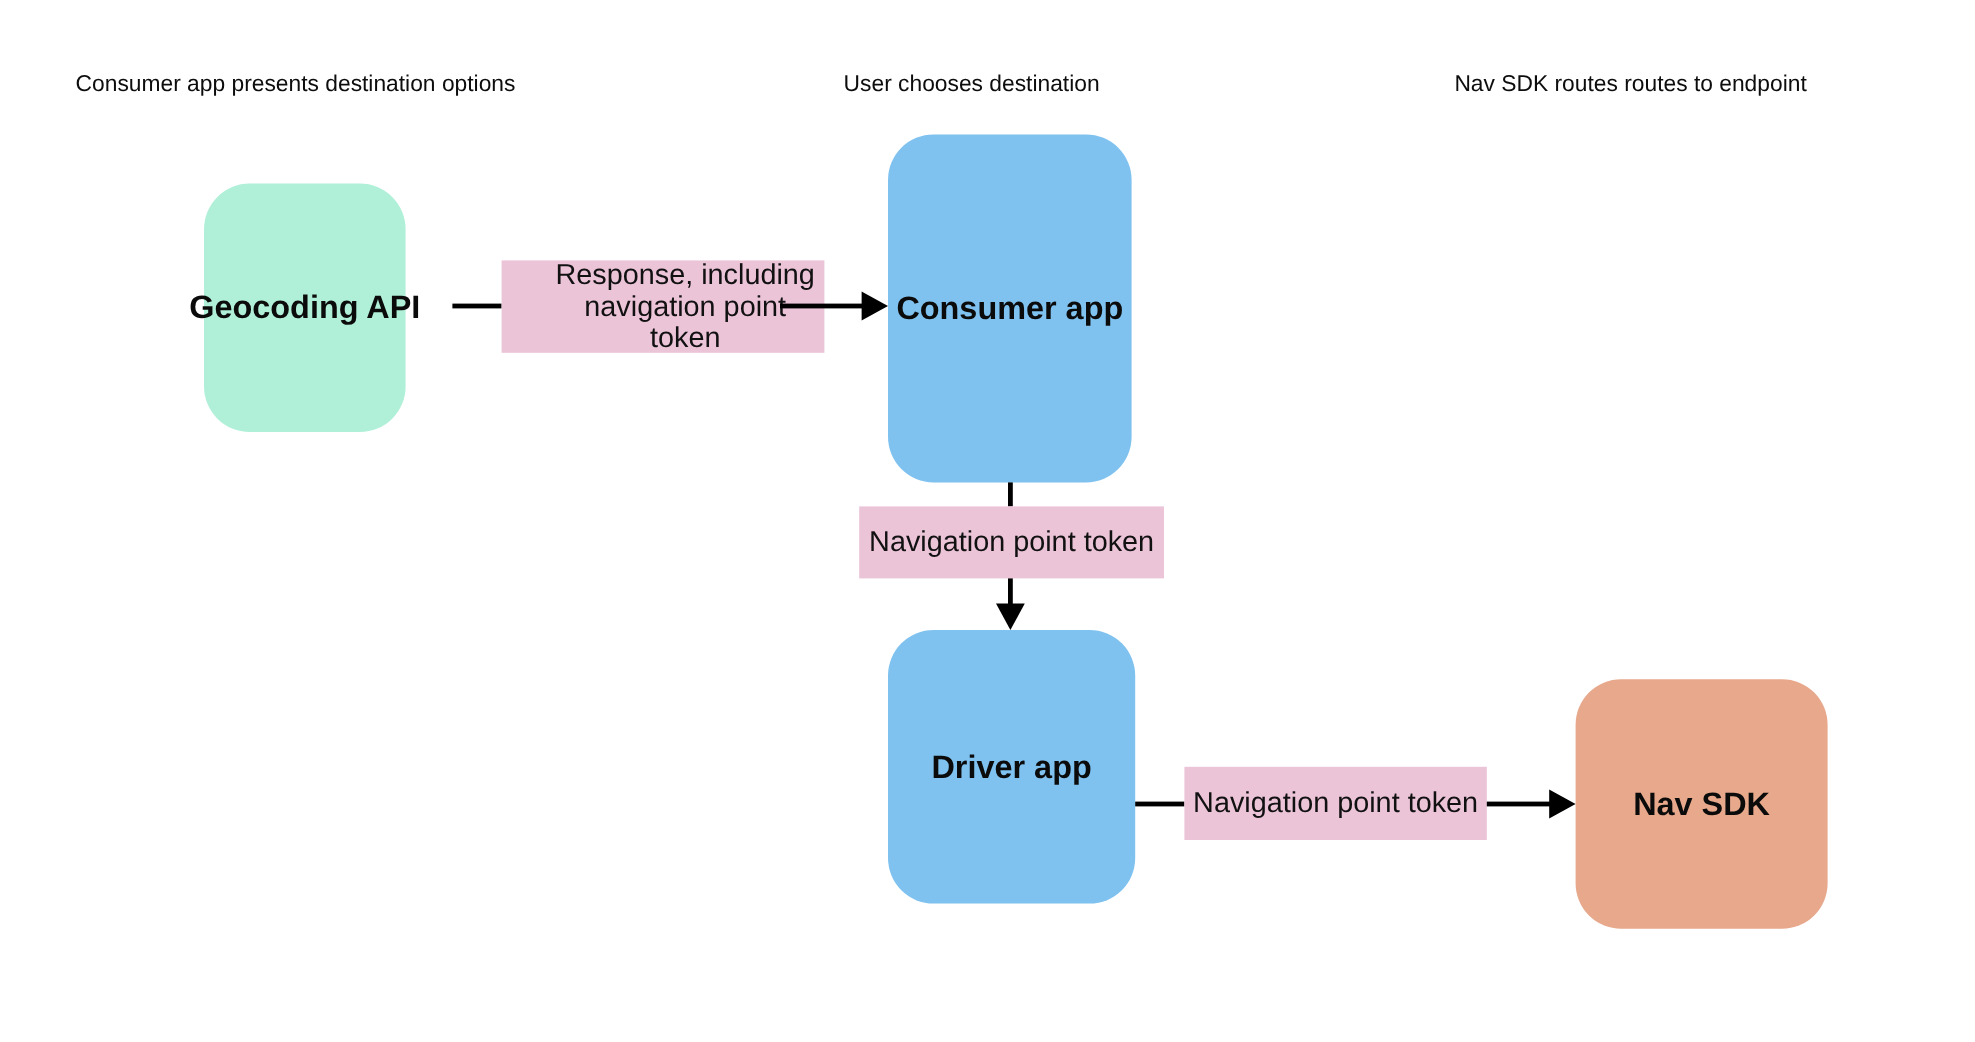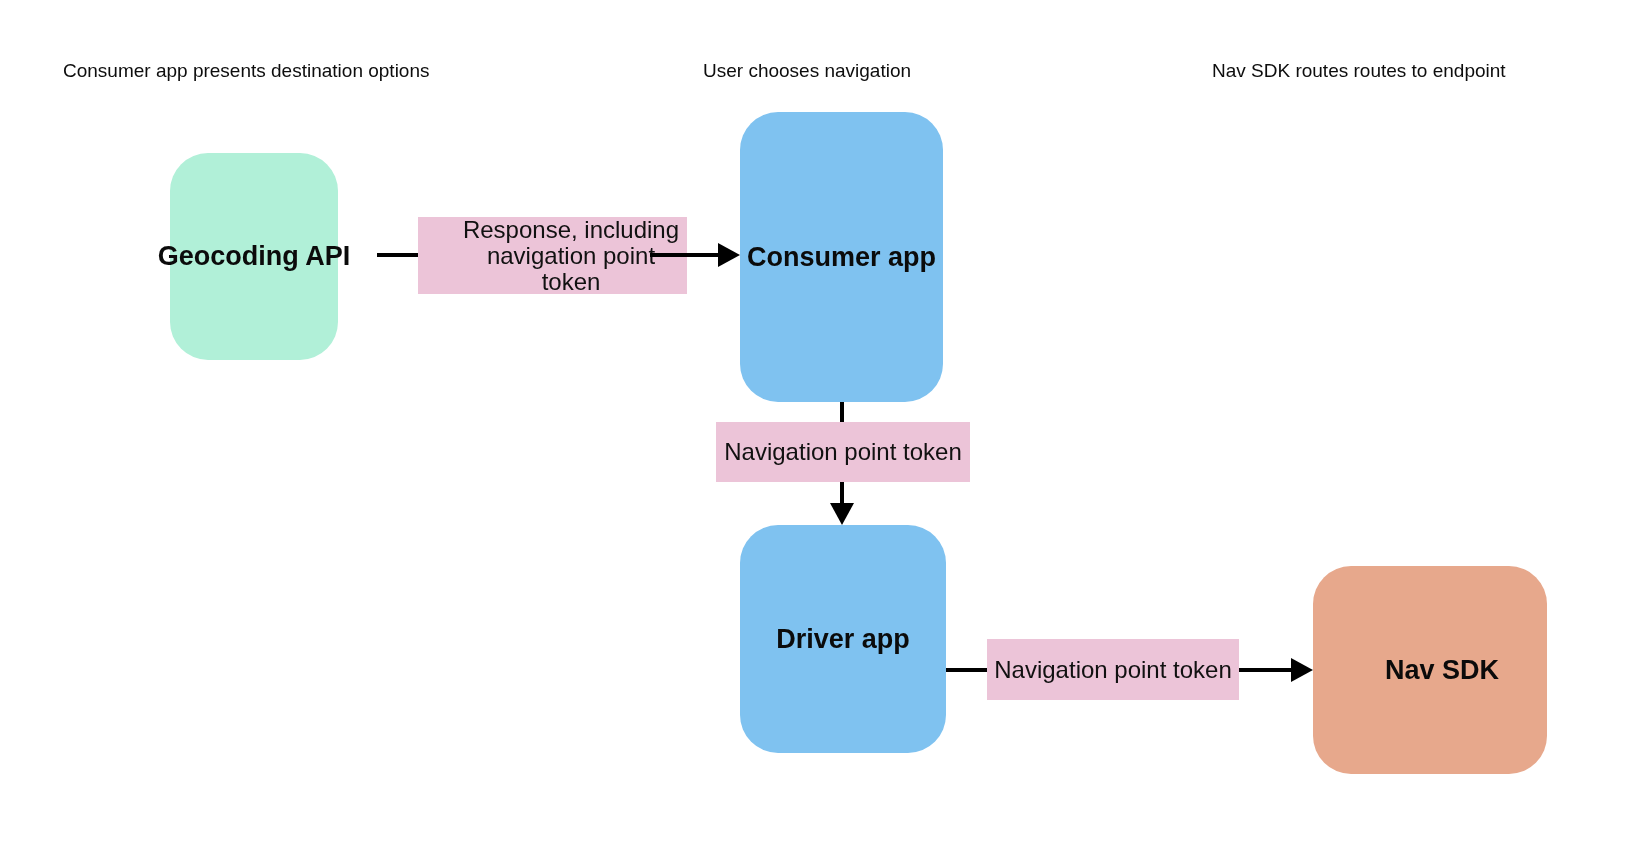--- a/index.html
+++ b/index.html
@@ -74,21 +74,21 @@
   }
 
   
   #heading-1 { left: 63px;   top: 57px; }
   #heading-2 { left: 703px;  top: 57px; }
   #heading-3 { left: 1212px; top: 57px; }
 
   #node-geocoding { left: 170px;  top: 153px; width: 168px; height: 207px; }
   #node-consumer  { left: 740px;  top: 112px; width: 203px; height: 290px; }
   #node-driver    { left: 740px;  top: 525px; width: 206px; height: 228px; }
-  #node-navsdk    { left: 1313px; top: 566px; width: 210px; height: 208px; padding-left: 24px; }
+  #node-navsdk    { left: 1313px; top: 566px; width: 210px; height: 208px; }
 
   #edge-label-1 { left: 418px; top: 217px; width: 232px; height: 77px; padding-left: 37px; }
   #edge-label-2 { left: 716px; top: 422px; width: 254px; height: 60px; }
   #edge-label-3 { left: 987px; top: 639px; width: 252px; height: 61px; }
 
   #edge1-line-a { left: 377px;  top: 253px; width: 41px; height: 4px; }
   #edge1-line-b { left: 650px;  top: 253px; width: 69px; height: 4px; }
   #edge1-head   { left: 718px;  top: 243px; }
 
   #edge2-line-a { left: 840px;  top: 402px; width: 4px; height: 20px; }
@@ -98,21 +98,21 @@
   #edge3-line-a { left: 946px;  top: 668px; width: 41px; height: 4px; }
   #edge3-line-b { left: 1239px; top: 668px; width: 53px; height: 4px; }
   #edge3-head   { left: 1291px; top: 658px; }
 </style>
 </head>
 <body>
 
 <div class="canvas">
 
   <div class="stage-heading" id="heading-1">Consumer app presents destination options</div>
-  <div class="stage-heading" id="heading-2">User chooses navigation</div>
+  <div class="stage-heading" id="heading-2">User chooses destination</div>
   <div class="stage-heading" id="heading-3">Nav SDK routes routes to endpoint</div>
 
   <div class="node node-mint" id="node-geocoding">
     <span class="node-label">Geocoding API</span>
   </div>
 
   <div class="node node-blue" id="node-consumer">
     <span class="node-label">Consumer app</span>
   </div>
 

